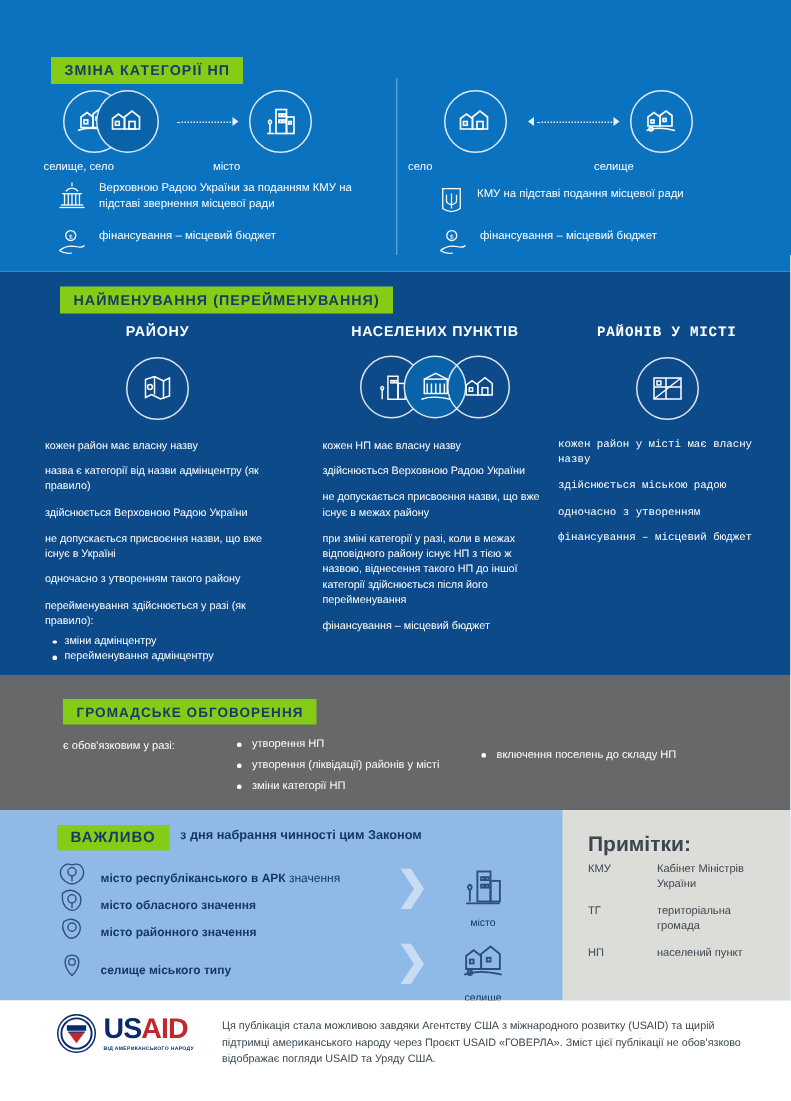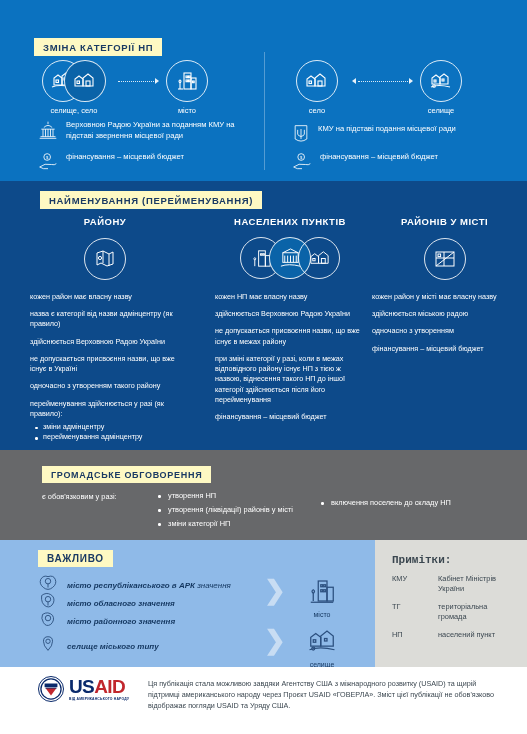--- a/index.html
+++ b/index.html
@@ -14,38 +14,38 @@
   
   .band-top    { position:absolute; left:0; top:0;   width:527px; height:181px; background:#0b72c0; }
   .band-navy   { position:absolute; left:0; top:181px; width:527px; height:269px; background:#0d4a8a; }
   .band-gray   { position:absolute; left:0; top:450px; width:527px; height:90px;  background:#67686a; }
   .band-lblue  { position:absolute; left:0; top:540px; width:527px; height:127px; background:#8fbae8; }
   .notes-panel { position:absolute; left:375px; top:540px; width:152px; height:127px; background:#dcdcd8; }
   .band-foot   { position:absolute; left:0; top:667px; width:527px; height:67px; background:#ffffff; }
 
   
   .chip {
-    position:absolute; background:#fef9c3; color:#1a3a63;
+    position:absolute; background:#84cc16; color:#1a3a63;
     font-weight:bold; letter-spacing:.7px; white-space:nowrap;
     display:flex; align-items:center; justify-content:center;
   }
   .chip.t1 { left:34px;  top:38px;  height:18px; padding:0 9px; font-size:9.5px; }
   .chip.t2 { left:40px;  top:191px; height:18px; padding:0 9px; font-size:9.5px; }
   .chip.t3 { left:42px;  top:466px; height:17px; padding:0 9px; font-size:9px;  }
   .chip.t4 { left:38px;  top:550px; height:17px; padding:0 9px; font-size:10px;  }
 
   
   .flow { position:absolute; }
   .circ {
     border:1.3px solid rgba(255,255,255,.85); border-radius:50%;
     display:flex; align-items:center; justify-content:center;
     position:absolute;
   }
   .circ.filled { background:#0a63a8; }
-  .clabel { position:absolute; color:#ffffff; font-size:7.5px; text-align:center; width:90px; }
+  .clabel { position:absolute; color:#ffffff; font-size:7.5px; width:90px; }
 
   .arrow-dotted { position:absolute; height:1px; border-top:1.3px dotted rgba(255,255,255,.85); }
   .arrow-head {
     position:absolute; width:0; height:0;
     border-left:4px solid rgba(255,255,255,.9);
     border-top:3px solid transparent; border-bottom:3px solid transparent;
   }
   .arrow-head.left {
     border-left:none; border-right:4px solid rgba(255,255,255,.9);
   }
@@ -73,28 +73,28 @@
   .g-list { position:absolute; color:#ffffff; font-size:7.4px; line-height:1.5; }
   .g-list li { list-style:none; position:relative; padding-left:13px; margin-bottom:3px; }
   .g-list li:before {
     content:""; position:absolute; left:3px; top:5px;
     width:2.5px; height:2.5px; border-radius:50%; background:#ffffff;
   }
 
   
   .imp-sub { position:absolute; left:120px; top:551px; color:#13365f; font-weight:bold; font-size:8.5px; }
   .imp-row { position:absolute; display:flex; align-items:center; gap:9px; }
-  .imp-row .txt { color:#13365f; font-weight:bold; font-size:8px;font-style:italic; }
+  .imp-row .txt { color:#13365f; font-weight:bold; font-size:8px; }
   .imp-row .txt .thin { font-weight:normal; }
   .chev { position:absolute; color:#c8ddf3; font-size:26px; line-height:1; font-weight:bold; }
   .res { position:absolute; text-align:center; width:56px; }
   .res .cap { color:#13365f; font-size:7px; margin-top:1px; }
 
   
-  .notes-title { position:absolute; left:392px; top:554px; color:#3b4750; font-weight:bold; font-size:11px;font-family:Liberation Mono, monospace; }
+  .notes-title { position:absolute; left:392px; top:554px; color:#3b4750; font-weight:bold; font-size:14px; }
   .note-item { position:absolute; display:flex; gap:20px; font-size:7.4px; color:#3b4750; line-height:1.35; }
   .note-item .abbr { width:26px; flex:0 0 26px; }
 
   
   .usaid-logo { position:absolute; left:38px; top:676px; display:flex; align-items:center; gap:5px; }
   .usaid-seal {
     width:26px; height:26px; border-radius:50%;
     background:#ffffff; border:1.6px solid #0a2a6b;
     display:flex; align-items:center; justify-content:center; overflow:hidden;
   }
@@ -290,21 +290,21 @@
     </div>
     <div class="body">
       <p>кожен НП має власну назву</p>
       <p>здійснюється Верховною Радою України</p>
       <p>не допускається присвоєння назви, що вже існує в межах району</p>
       <p>при зміні категорії у разі, коли в межах відповідного району існує НП з тією ж назвою, віднесення такого НП до іншої категорії здійснюється після його перейменування</p>
       <p>фінансування – місцевий бюджет</p>
     </div>
   </div>
 
-  <div class="col" style="left:372px; top:216px; width:145px;">
+  <div class="col" style="left:372px; top:216px; width:145px;font-family:Liberation Mono, monospace;">
     <div class="hd">РАЙОНІВ У МІСТІ</div>
     <div class="iconwrap">
       <div class="circ" style="position:relative; width:42px; height:42px;">
         <svg width="24" height="24" viewBox="0 0 24 24" fill="none" stroke="#ffffff" stroke-width="1">
           <rect x="3" y="5" width="18" height="14"></rect>
           <path d="M3 11 L21 11 M11 5 L11 19"></path>
             <path d="M3 19 L21 5"></path>
           <rect x="5" y="7" width="2.6" height="2.6"></rect>
         </svg>
       </div>
@@ -327,20 +327,21 @@
     <li>утворення (ліквідації) районів у місті</li>
     <li>зміни категорії НП</li>
   </ul>
 
   <ul class="g-list" style="left:318px; top:490px; width:185px;">
     <li style="margin-top:7px;">включення поселень до складу НП</li>
   </ul>
 
   <div class="band-lblue"></div>
   <div class="chip t4">ВАЖЛИВО</div>
+  <div class="imp-sub">з дня набрання чинності цим Законом</div>
 
   <div class="imp-row" style="left:38px; top:572px; width:260px;">
     <span>
       <svg width="20" height="22" viewBox="0 0 22 24" fill="none" stroke="#2b4f7e" stroke-width="1">
         <path d="M3 8 Q6 3 11 5 Q17 3 19 8 Q21 13 16 17 Q11 21 6 17 Q1 13 3 8 Z"></path>
         <circle cx="11" cy="10" r="3"></circle>
           <path d="M11 13 L11 17"></path>
       </svg>
     </span>
     <span class="txt">

